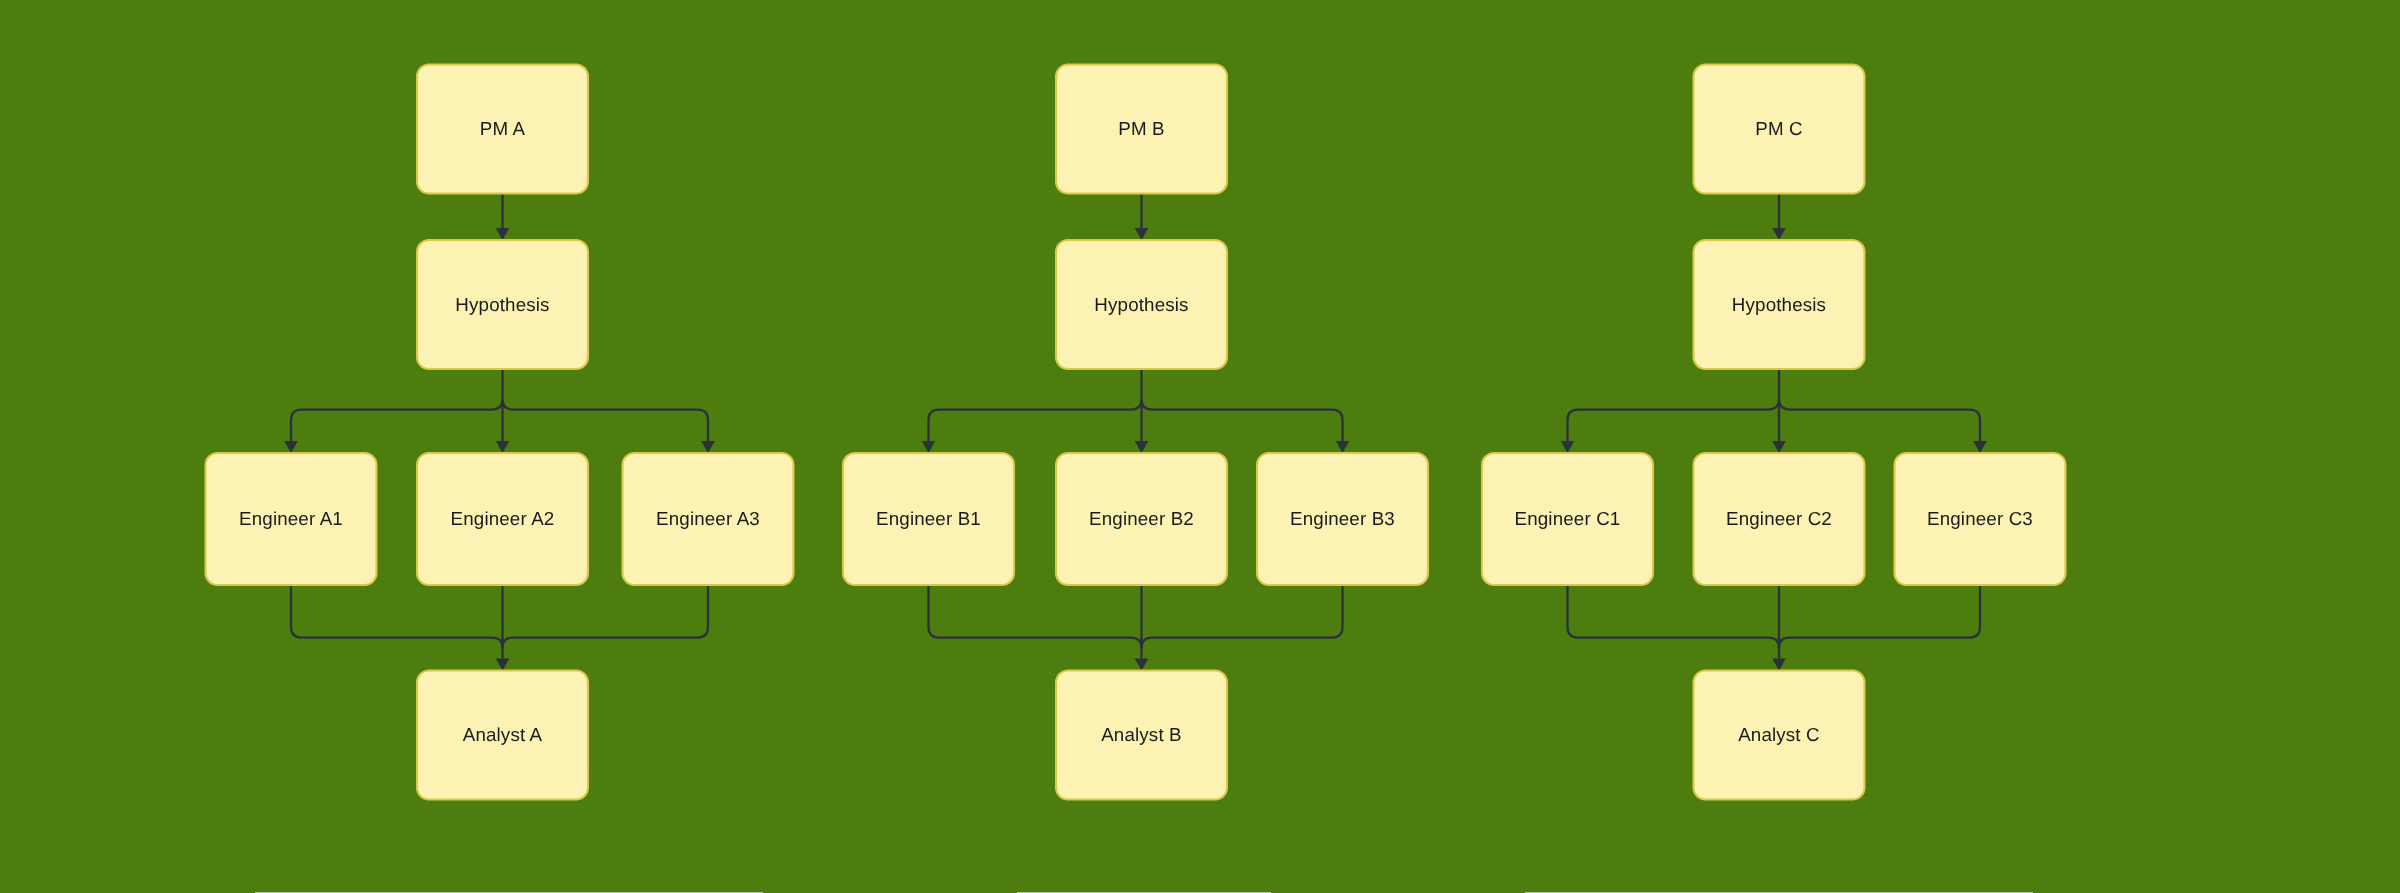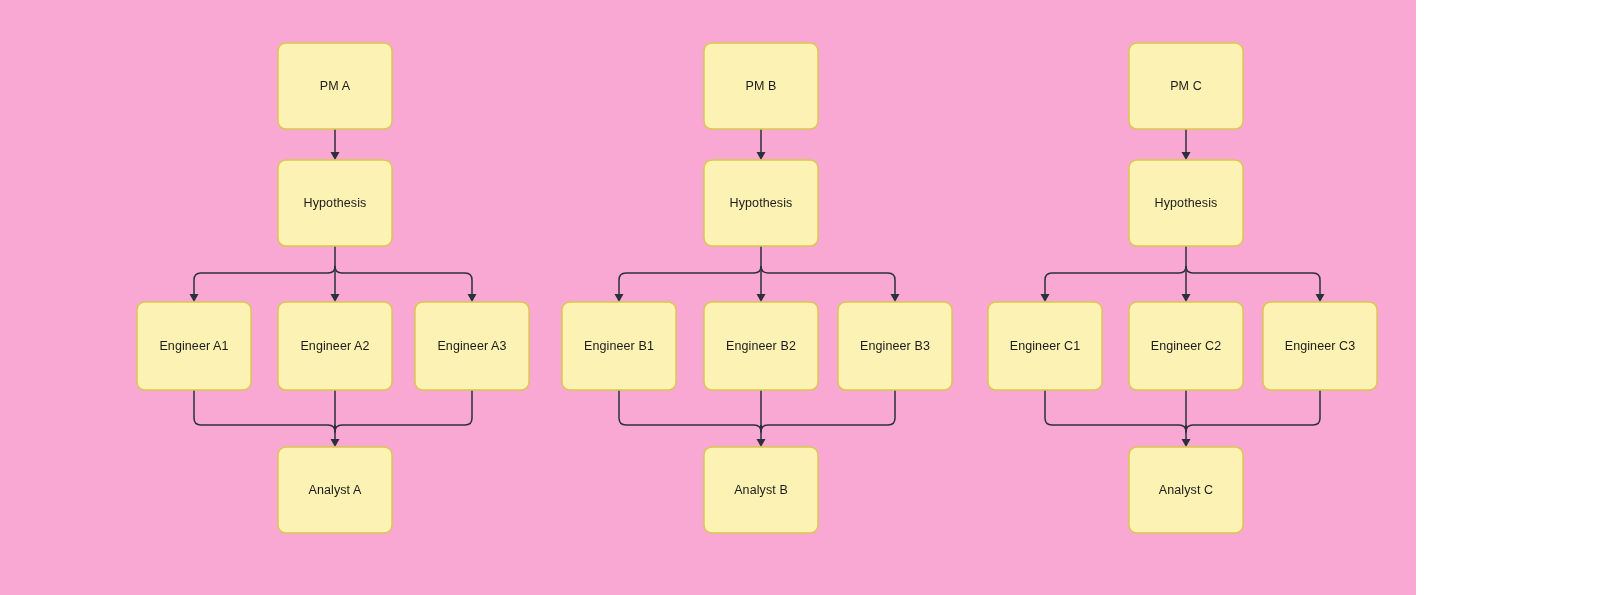--- a/index.html
+++ b/index.html
@@ -8,23 +8,23 @@
     background: #ffffff;
   }
   body {
     width: 1600px;
     height: 595px;
     overflow: hidden;
     font-family: "Liberation Sans", "DejaVu Sans", sans-serif;
   }
   #diagram-root {
     position: relative;
-    width: 1416px;
+    width: 1600px;
     height: 595px;
-    background: #f9a8d4;
+    background: #4d7c0f;
     text-decoration: underline;
   }
   svg#flow-svg {
     position: absolute;
     top: 0;
     left: 0;
     width: 1600px;
     height: 595px;
     display: block;
   }

